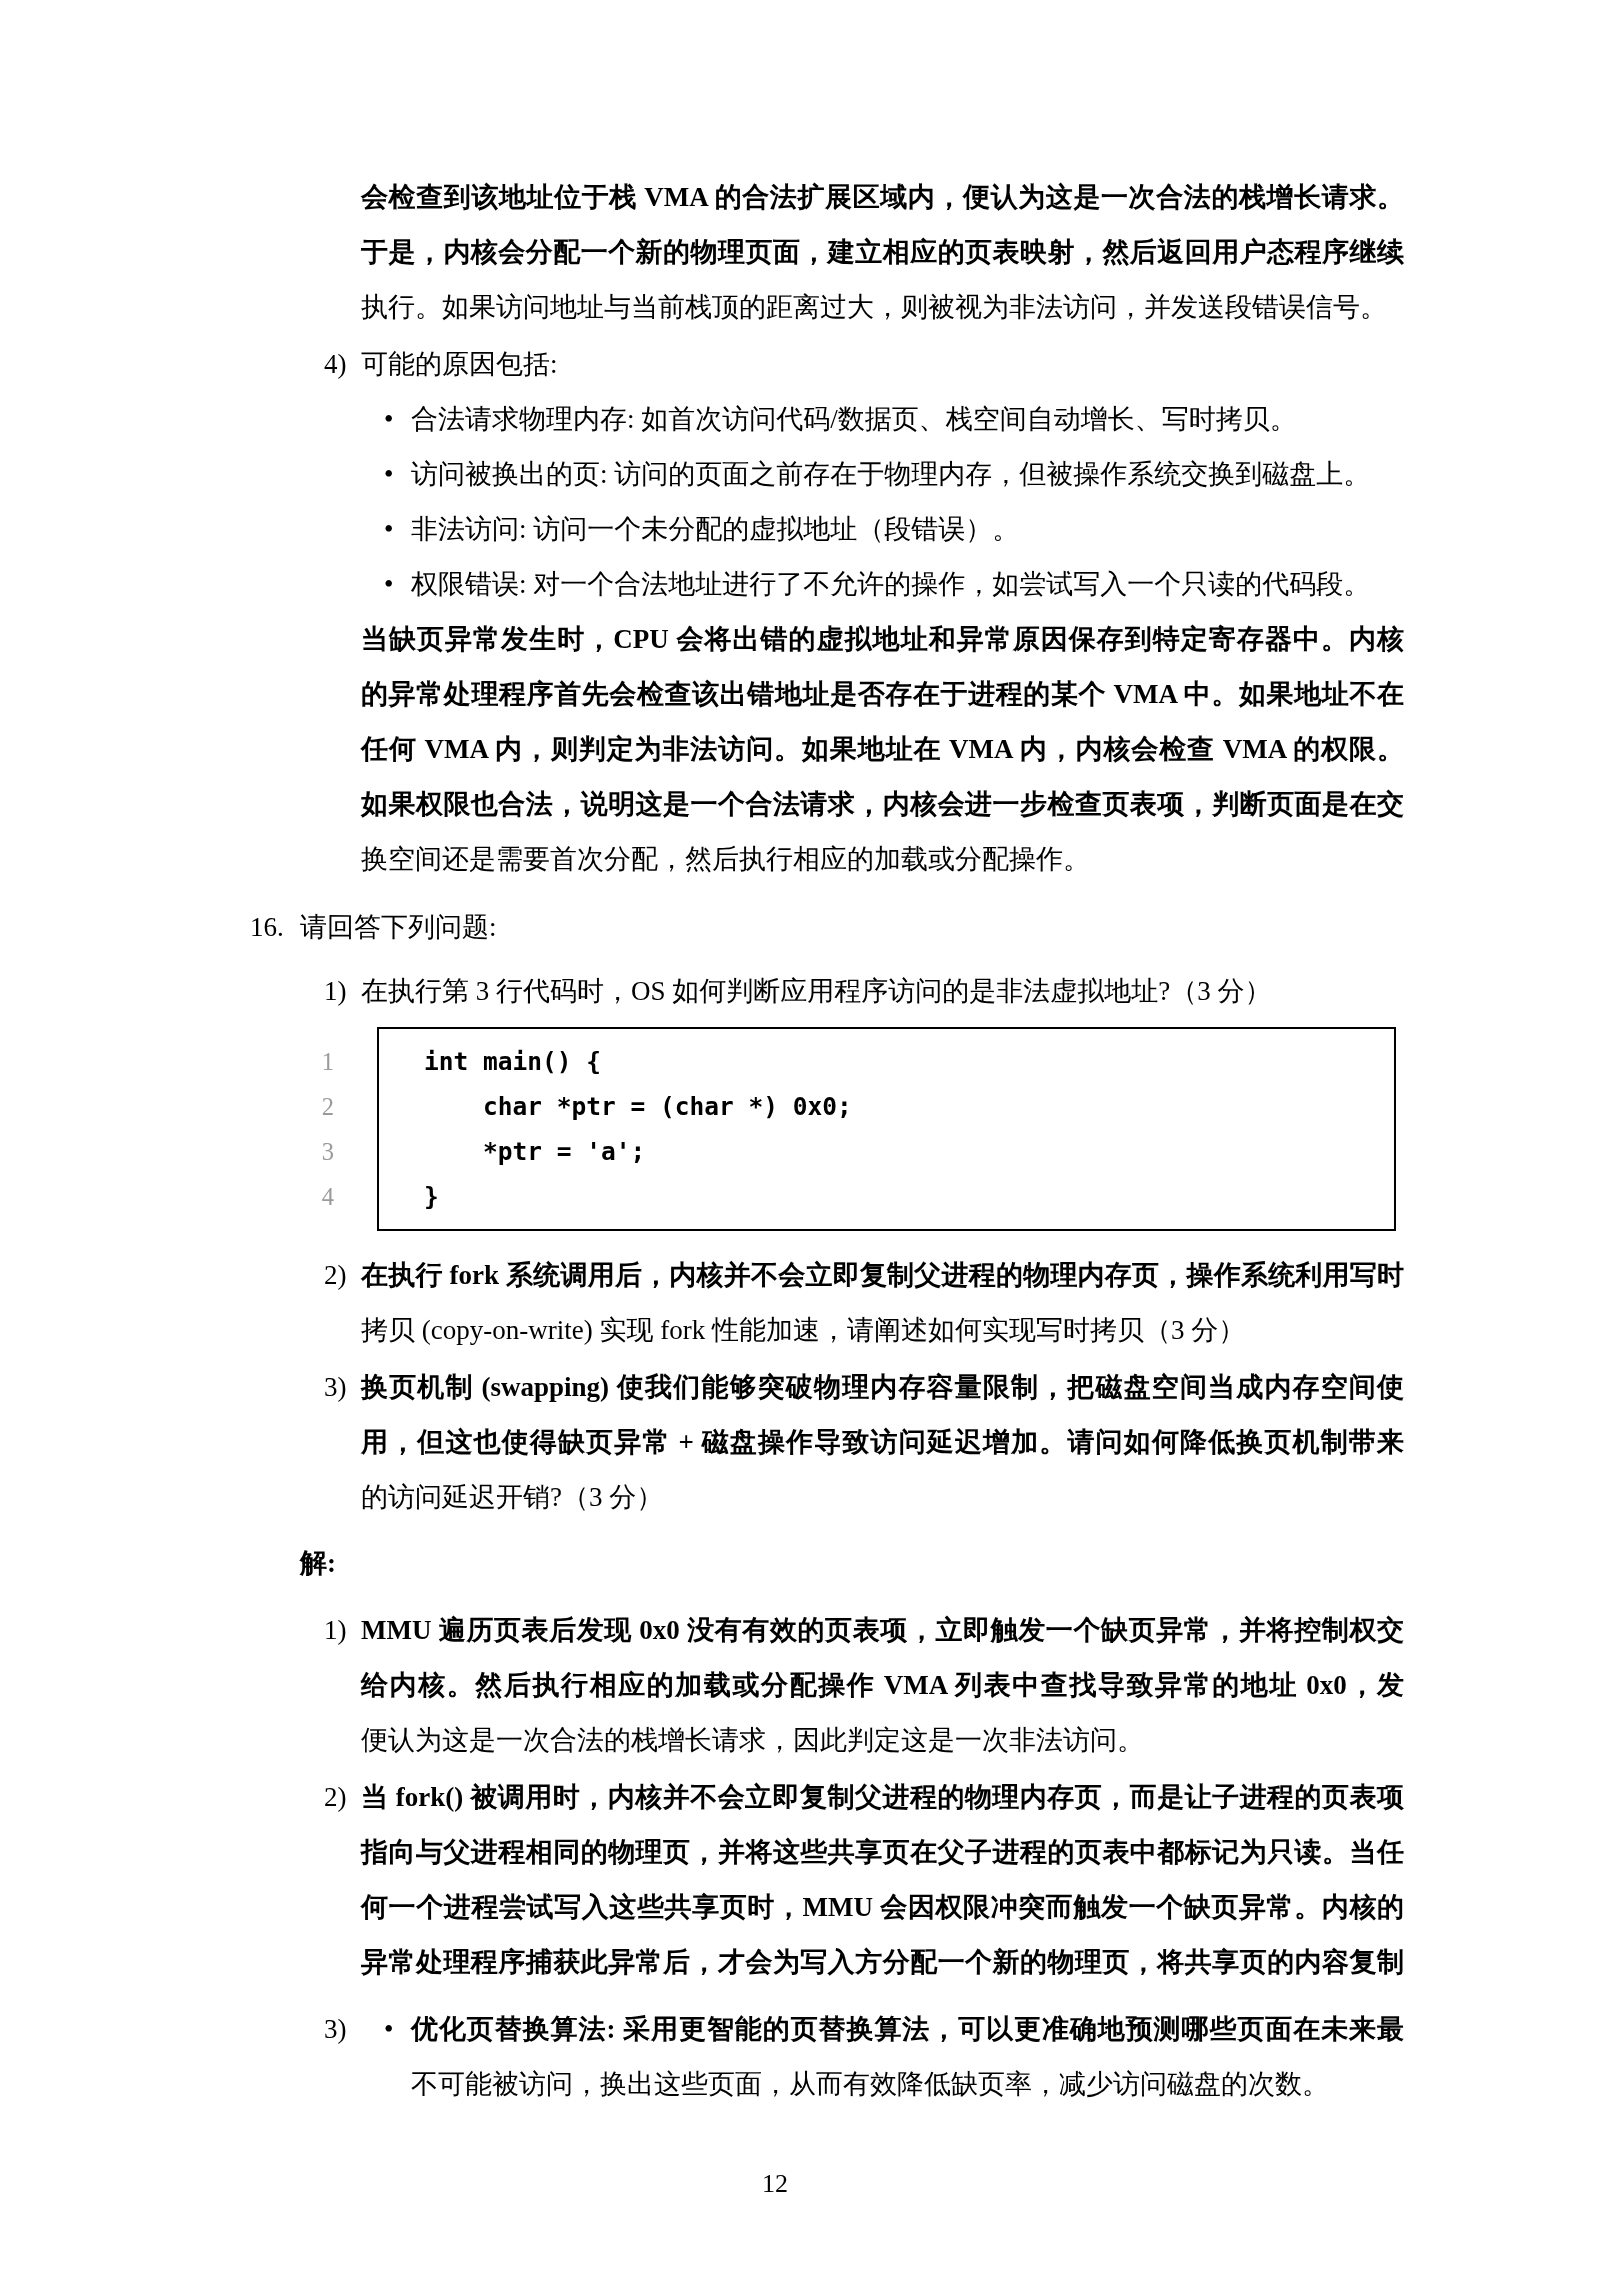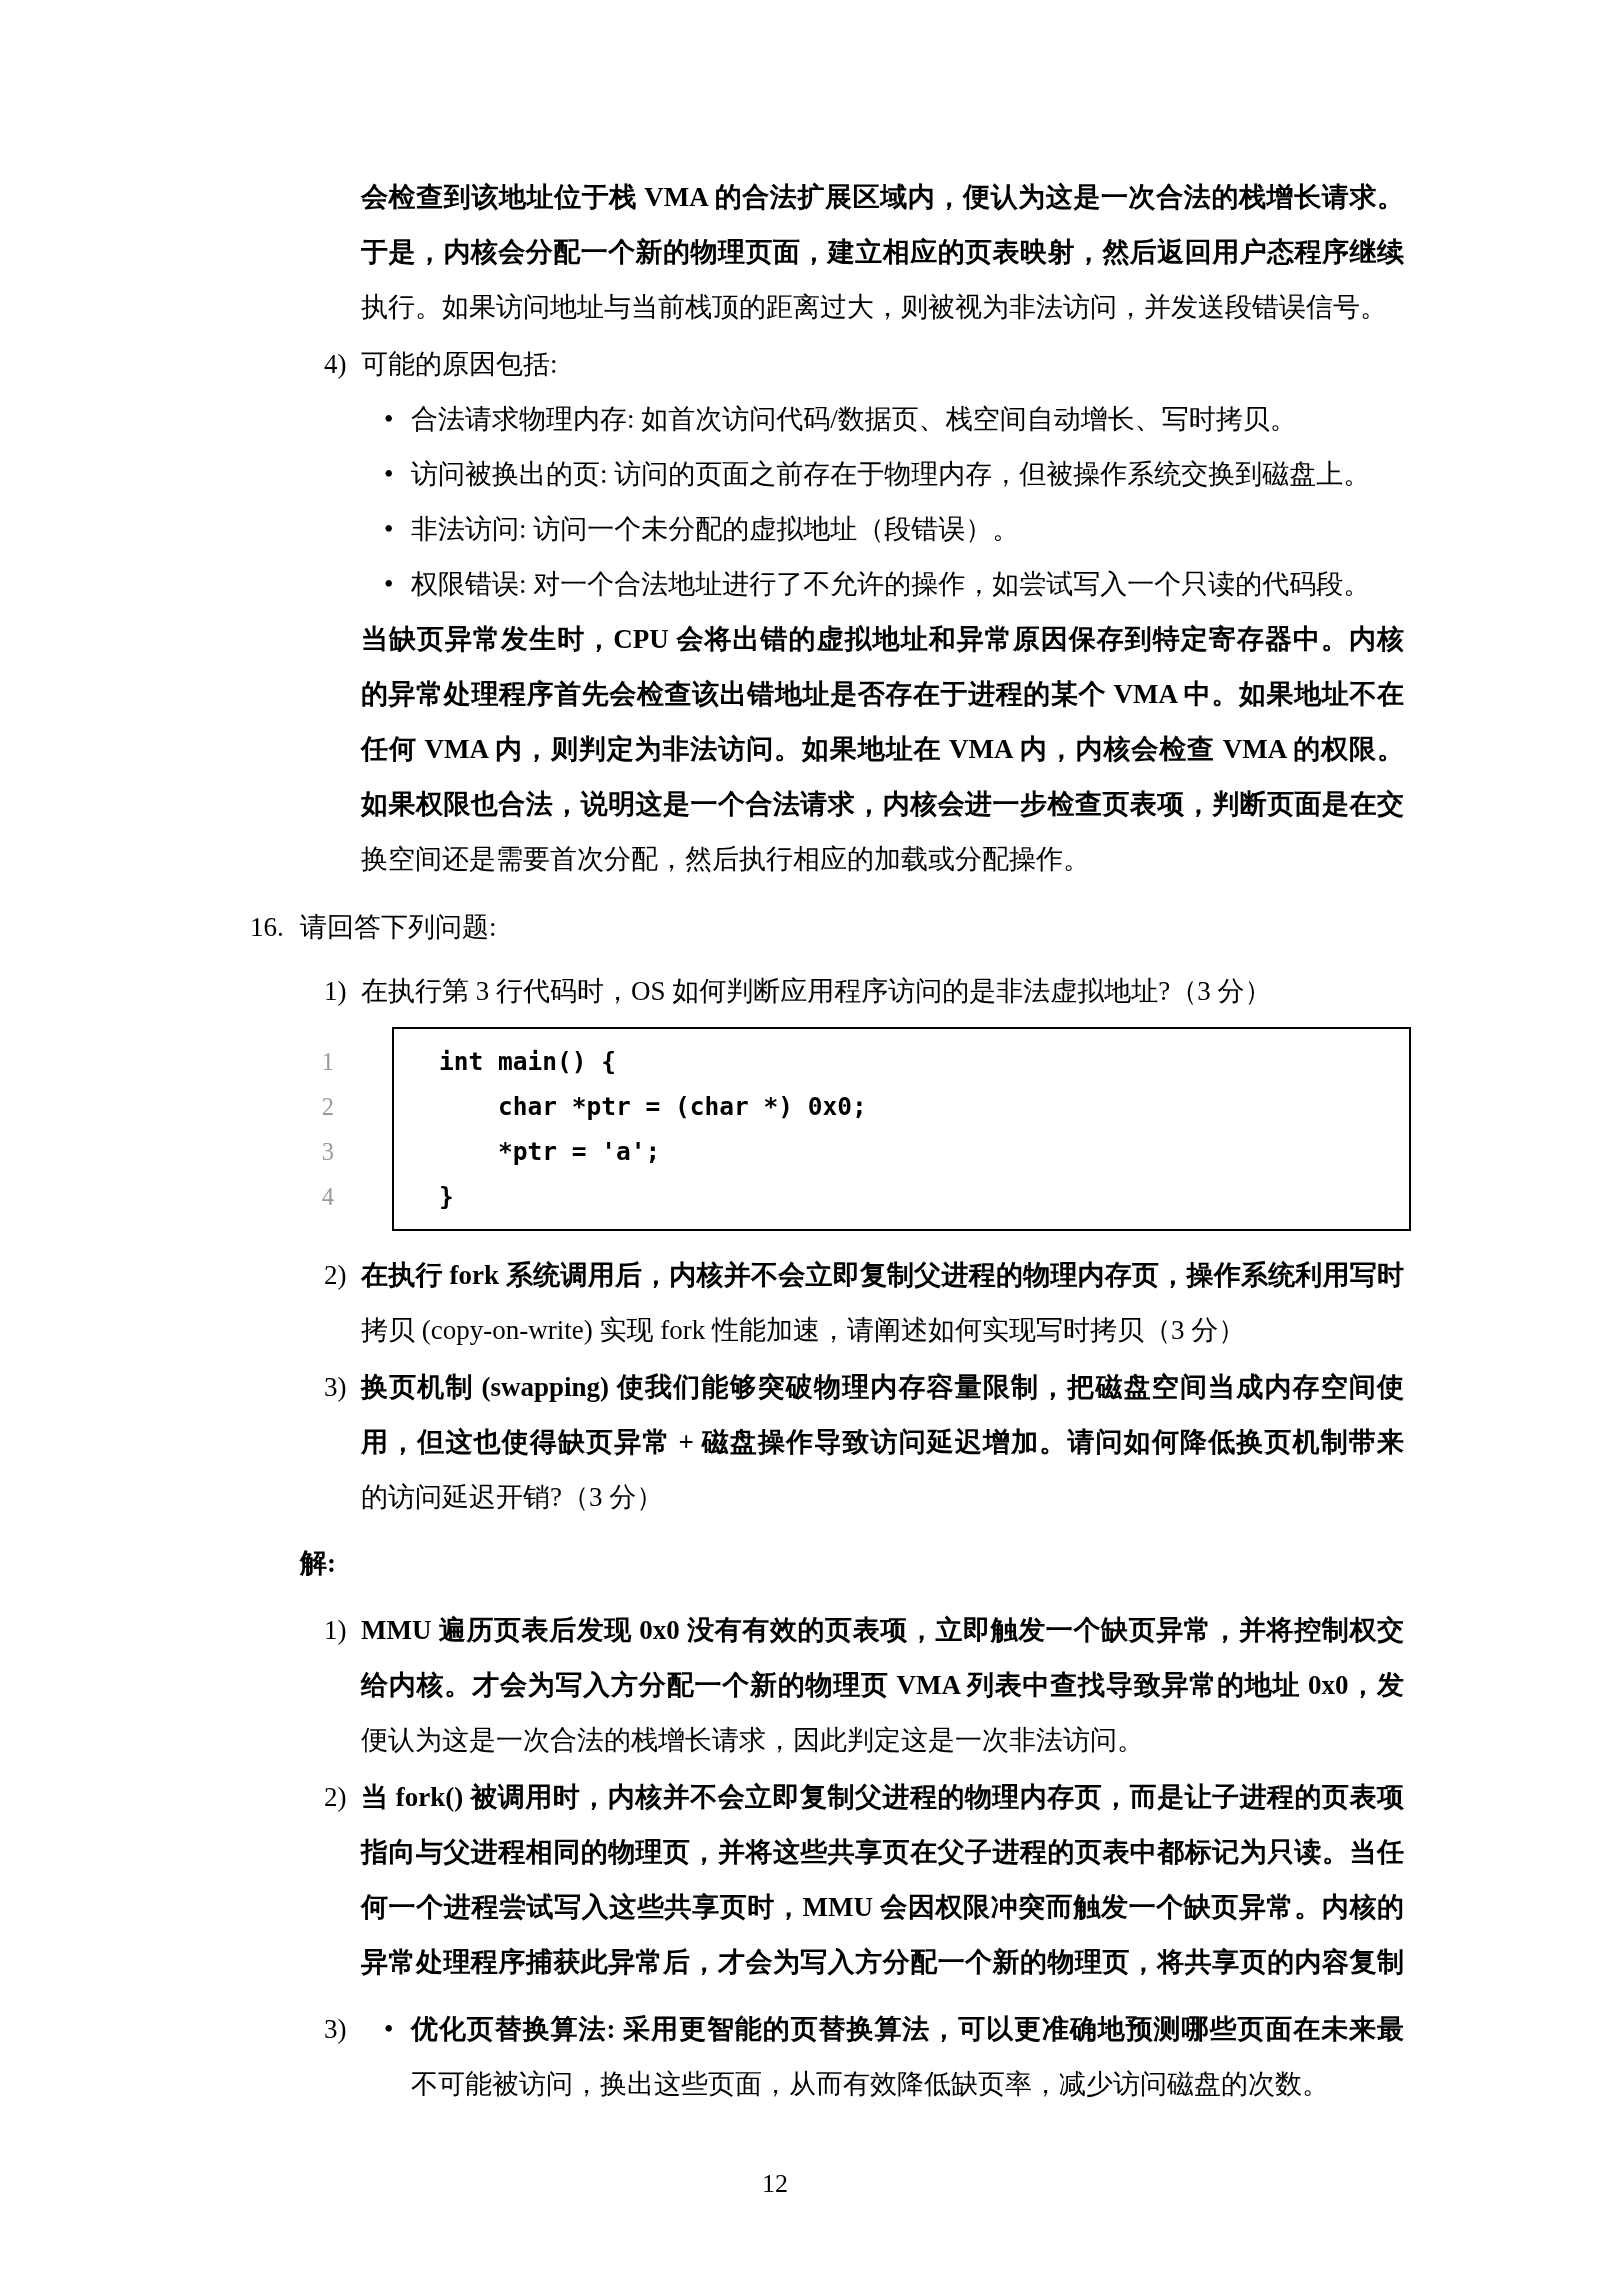--- a/index.html
+++ b/index.html
@@ -46,21 +46,20 @@
   .mt30 { margin-top: 13.6px; }
   .mt38 { margin-top: 17.3px; }
   .mt6  { margin-top: 2.7px; }
   
   .code-wrap { position: relative; margin-top: 7.7px; margin-left: 377px; }
   .code-box {
     box-sizing: border-box;
     width: 1019px;
     border: 2.3px solid #000000;
     padding: 10px 9px 10px 45px;
-    margin-left: 15px;
   }
   .code-line {
     font-family: "DejaVu Sans Mono", "Liberation Mono", monospace;
     font-weight: 700;
     font-size: 24.5px;
     line-height: 45px;
     height: 45px;
     white-space: pre;
   }
   .linenos { position: absolute; left: -86px; top: 12.3px; width: 43px; text-align: right; }
@@ -162,21 +161,21 @@
     <div class="ln">的访问延迟开销?（3 分）</div>
   </div>
 
   <div class="l1 mt25">
     <div class="ln bold">解:</div>
   </div>
 
   <div class="l2 mt25">
     <span class="lbl">1)</span>
     <div class="ln j">MMU 遍历页表后发现 0x0 没有有效的页表项，立即触发一个缺页异常，并将控制权交</div>
-    <div class="ln j">给内核。才会为写入方分配一个新的物理页 VMA 列表中查找导致异常的地址 0x0，发</div>
+    <div class="ln j">给内核。然后执行相应的加载或分配操作 VMA 列表中查找导致异常的地址 0x0，发</div>
     <div class="ln">便认为这是一次合法的栈增长请求，因此判定这是一次非法访问。</div>
   </div>
 
   <div class="l2 mt6">
     <span class="lbl">2)</span>
     <div class="ln j">当 fork() 被调用时，内核并不会立即复制父进程的物理内存页，而是让子进程的页表项</div>
     <div class="ln j">指向与父进程相同的物理页，并将这些共享页在父子进程的页表中都标记为只读。当任</div>
     <div class="ln j">何一个进程尝试写入这些共享页时，MMU 会因权限冲突而触发一个缺页异常。内核的</div>
     <div class="ln j">异常处理程序捕获此异常后，才会为写入方分配一个新的物理页，将共享页的内容复制</div>
   </div>

